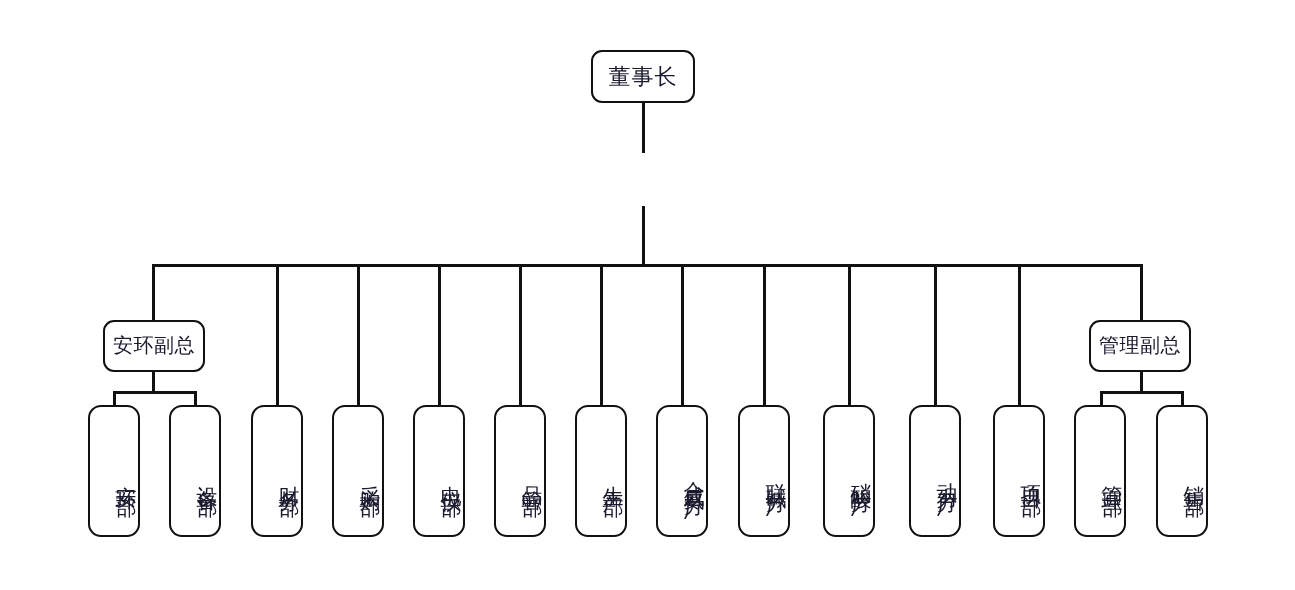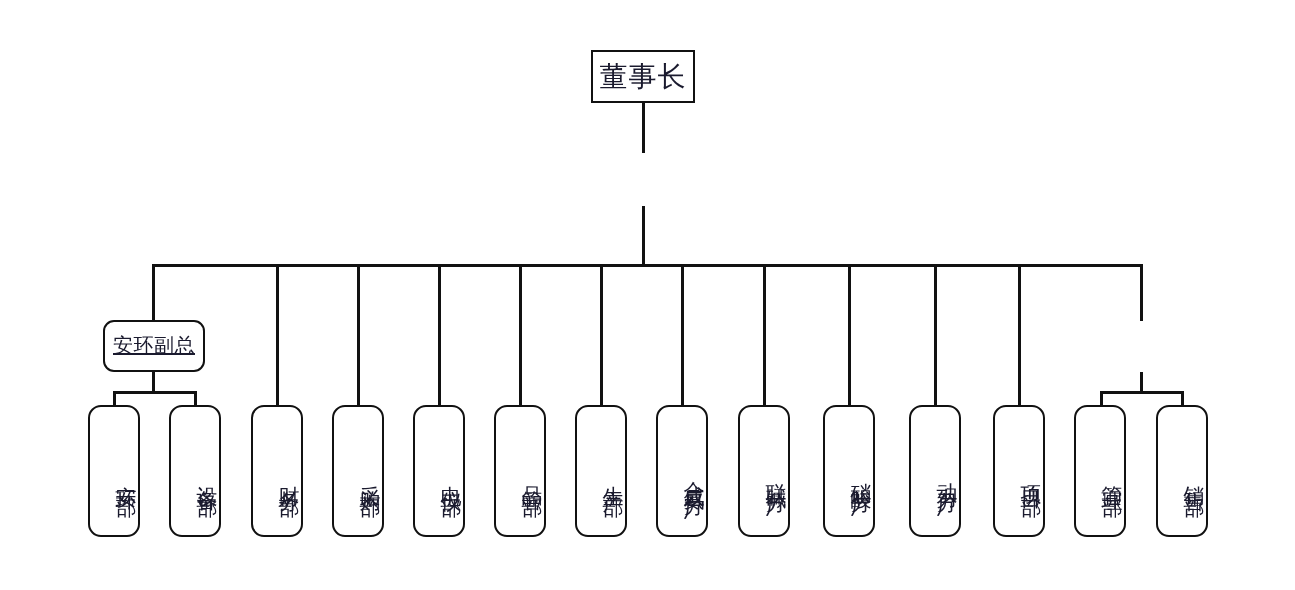--- a/index.html
+++ b/index.html
@@ -22,31 +22,30 @@
     box-sizing: border-box;
     background: #ffffff;
     border: 2.5px solid #111111;
     display: flex;
     align-items: center;
     justify-content: center;
     color: #1a1a2e;
     line-height: 1.18;
   }
   .node.exec {
-    border-radius: 0;
-    font-size: 28px;
+    border-radius: 11px;
+    font-size: 22px;
     letter-spacing: 1px;
     white-space: nowrap;
   }
   .node.vp {
     border-radius: 11px;
     font-size: 20px;
     letter-spacing: 0.5px;
     white-space: nowrap;
-    text-decoration: underline;
   }
   .node.dept {
     border-radius: 13px;
     font-size: 21px;
     writing-mode: vertical-rl;
     text-orientation: upright;
     letter-spacing: 5px;
     padding-top: 10px;
     align-items: flex-start;
     justify-content: center;
@@ -137,20 +136,23 @@
     <span>动力分厂</span>
   </div>
 
   <div class="conn v" style="left:1018px; top:264px; height:142px;"></div>
   <div class="node dept" style="left:993px; top:405px; width:52px; height:132px;">
     <span>项目部</span>
   </div>
 
   <div class="conn v" style="left:1140px; top:264px; height:57px;"></div>
 
+  <div class="node vp" style="left:1089px; top:320px; width:102px; height:52px;">
+    <span>管理副总</span>
+  </div>
 
   <div class="conn v" style="left:1140px; top:372px; height:21px;"></div>
   <div class="conn h" style="left:1100px; top:391px; width:83px;"></div>
   <div class="conn v" style="left:1100px; top:391px; height:15px;"></div>
   <div class="conn v" style="left:1181px; top:391px; height:15px;"></div>
 
   <div class="node dept" style="left:1074px; top:405px; width:52px; height:132px;">
     <span>管理部</span>
   </div>
   <div class="node dept" style="left:1156px; top:405px; width:52px; height:132px;">

